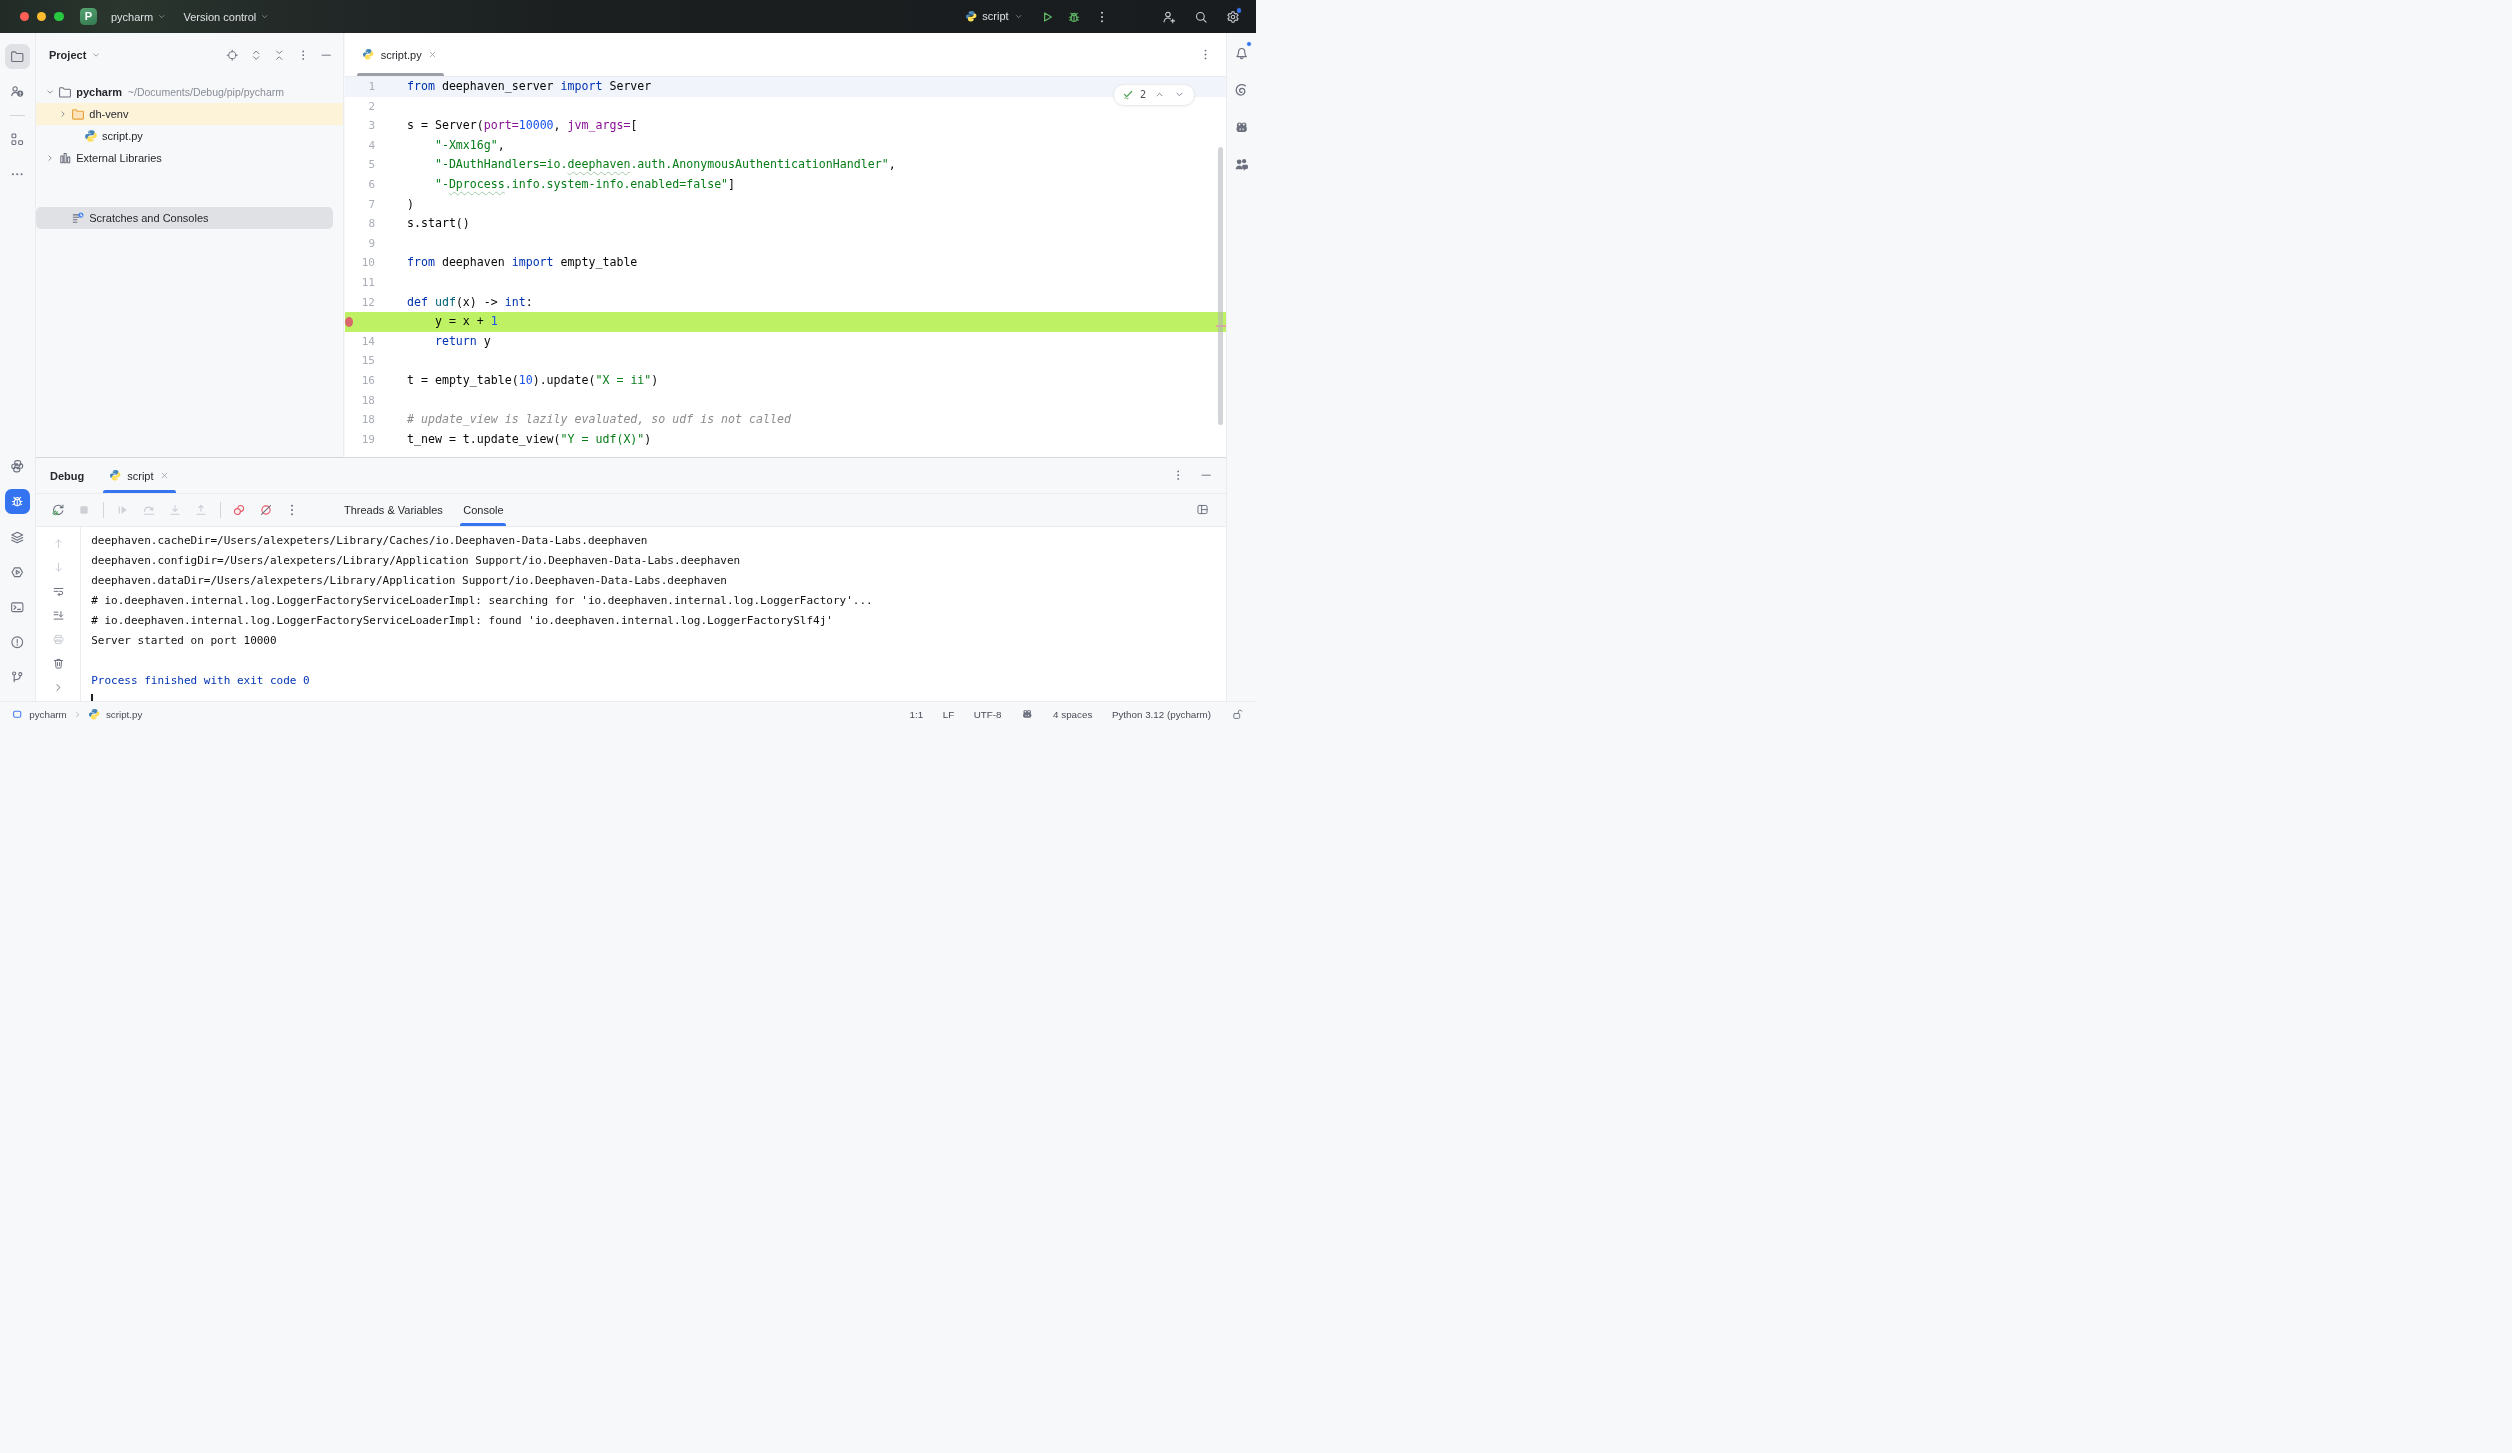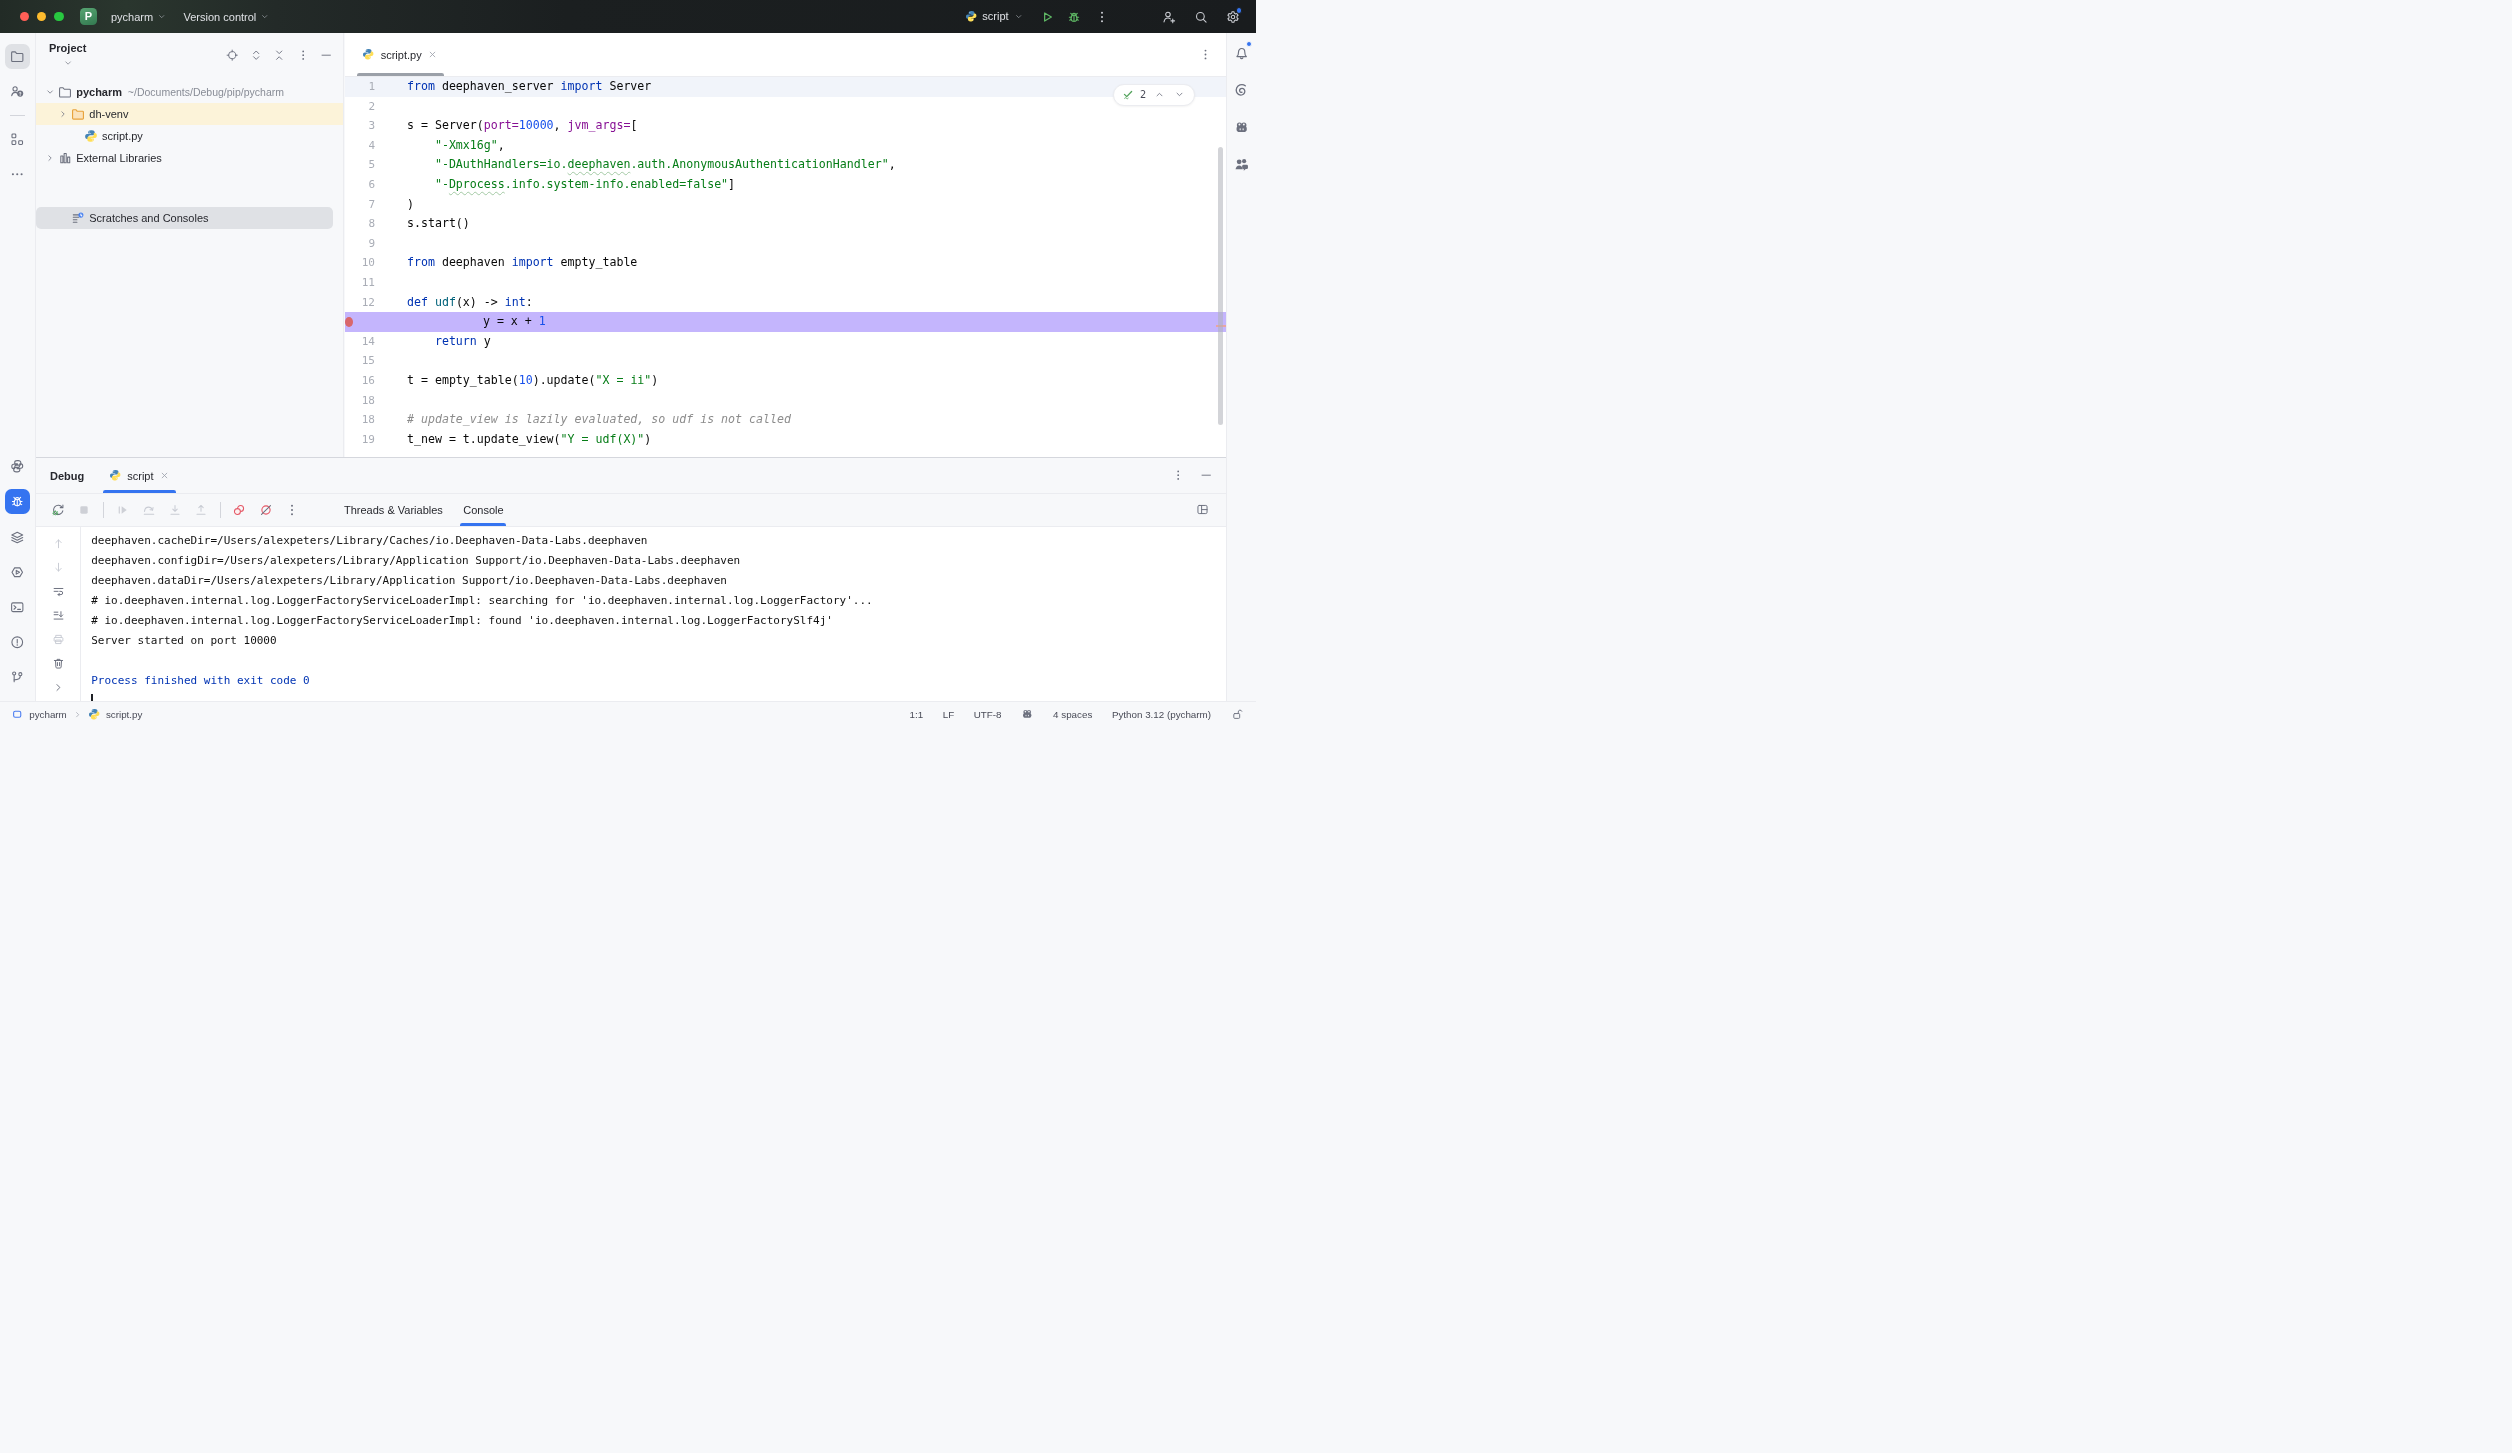--- a/index.html
+++ b/index.html
@@ -36,21 +36,21 @@
     color:#6c707e; position:relative; margin:5.1px 0; }
   .abtn.active-gray { background:#dfe1e5; }
   .abtn.active-blue { background:#3574f0; color:#fff; }
   .abtn .badge-dot { border-color:#f7f8fa; top:0.7px; right:1.5px; }
   .bar-divider { width:14.5px; height:0.7px; background:#d3d5db; margin:5.8px 0; }
   .bar-gap { flex:1; }
 
   
   #project { position:absolute; top:33px; left:36px; width:308px; height:424px; background:#f7f8fa; border-right:0.7px solid #ebecf0; }
   .pj-header { height:44px; display:flex; align-items:center; padding:0 7.3px 0 13px; }
-  .pj-title { font-weight:bold; font-size:11px; color:#27282e; display:flex; align-items:center; gap:4.4px;flex-direction:column; }
+  .pj-title { font-weight:bold; font-size:11px; color:#27282e; display:flex; align-items:center; gap:4.4px; }
   .pj-title .ic { color:#7e828c; }
   .pj-hicons { margin-left:auto; display:flex; align-items:center; }
   .pj-hicons .ibtn { margin-left:4.4px; }
   .ibtn { width:19px; height:19px; border-radius:4.4px; display:flex; align-items:center; justify-content:center; color:#6c707e; }
   .tree { padding-top:4.4px; font-size:11px; }
   .trow { height:22px; display:flex; align-items:center; border-radius:0; white-space:nowrap; }
   .trow .exp { width:13px; height:13px; display:flex; align-items:center; justify-content:center; color:#6c707e; flex:none; }
   .trow .ticon { width:14px; height:14px; margin:0 4.4px 0 1.5px; display:flex; color:#6c707e; flex:none; }
   .trow .tlabel { color:#27282e; }
   .trow .tlabel.b { font-weight:bold; }
@@ -61,21 +61,21 @@
   
   #editor { position:absolute; top:33px; left:345px; right:30.5px; height:424px; background:#fff; }
   .tabbar { height:44px; border-bottom:0.7px solid #ebecf0; display:flex; align-items:center; padding-left:10.2px; position:relative; }
   .etab { display:flex; align-items:center; gap:5.8px; height:100%; padding:0 7.3px; position:relative; font-size:11px; color:#27282e; }
   .etab .underline { position:absolute; left:1.5px; right:1.5px; bottom:0; height:2.9px; border-radius:2.2px 2.2px 0 0; background:#9ba0a8; }
   .etab .close { color:#9da1ab; width:11px; height:11px; }
   .tab-kebab { position:absolute; right:10.2px; color:#6c707e; }
   .code-area { position:relative; height:380px; overflow:hidden; font-family:"DejaVu Sans Mono", monospace; font-size:11.6px; }
   .crow { display:flex; height:19.6px; line-height:19.6px; white-space:pre; }
   .crow.hl-caret { background:#f1f4fa; }
-  .crow.hl-bp { background:#c4b5fd;gap:48px; }
+  .crow.hl-bp { background:#bef264; }
   .gut { width:62px; flex:none; text-align:right; padding-right:32px; color:#a9adb6; font-size:11px;
     display:flex; align-items:center; justify-content:flex-end; }
   .bp-dot { width:10.2px; height:10.2px; border-radius:50%; background:#d9676b; margin-right:22px; }
   .ctext { flex:1; }
   .tk { color:#0033b3; } .ts { color:#067d17; } .tn { color:#1750eb; } .tp { color:#871094; }
   .tf { color:#00627a; } .tc { color:#8c8c8c; font-style:italic; } .td { color:#080808; }
   .tsq { color:#067d17; text-decoration:underline wavy #a3c9a5 0.7px; text-underline-offset:2.9px; }
   .inspect-pill { position:absolute; top:6.5px; right:30.5px; height:22px; background:#fff; border:0.7px solid #ebecf0;
     border-radius:11px; box-shadow:0 0.7px 2.2px rgba(0,0,0,.06); display:flex; align-items:center; padding:0 7.3px; gap:5.8px;
     font-size:10.2px; color:#494b57; z-index:5; }

